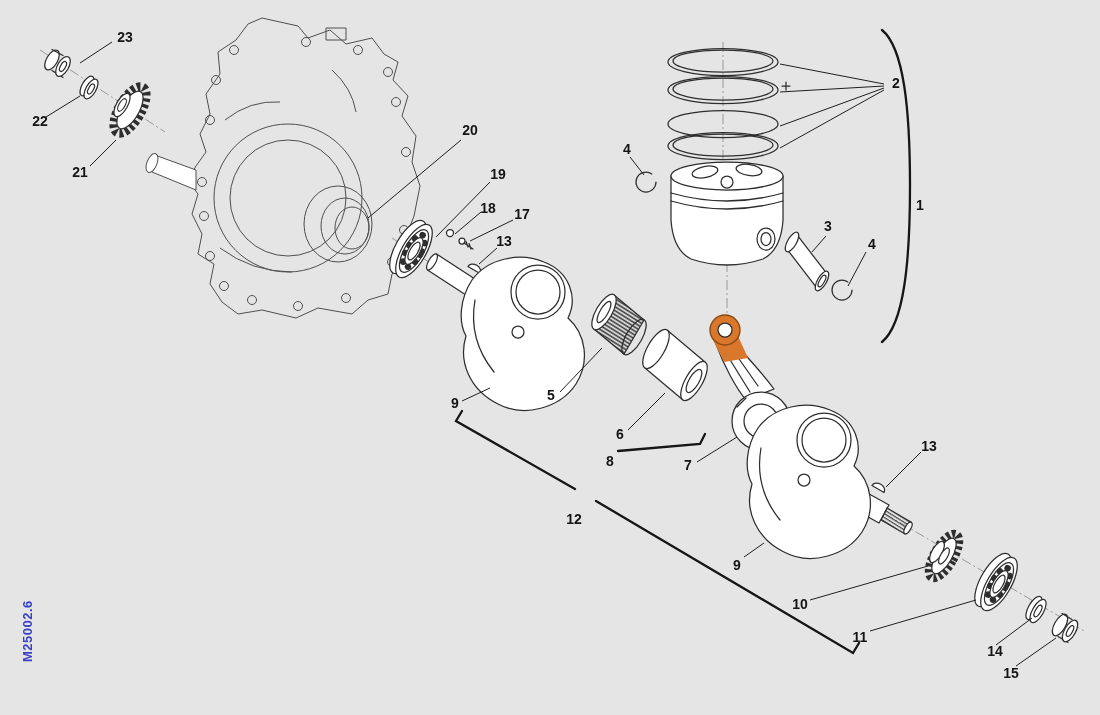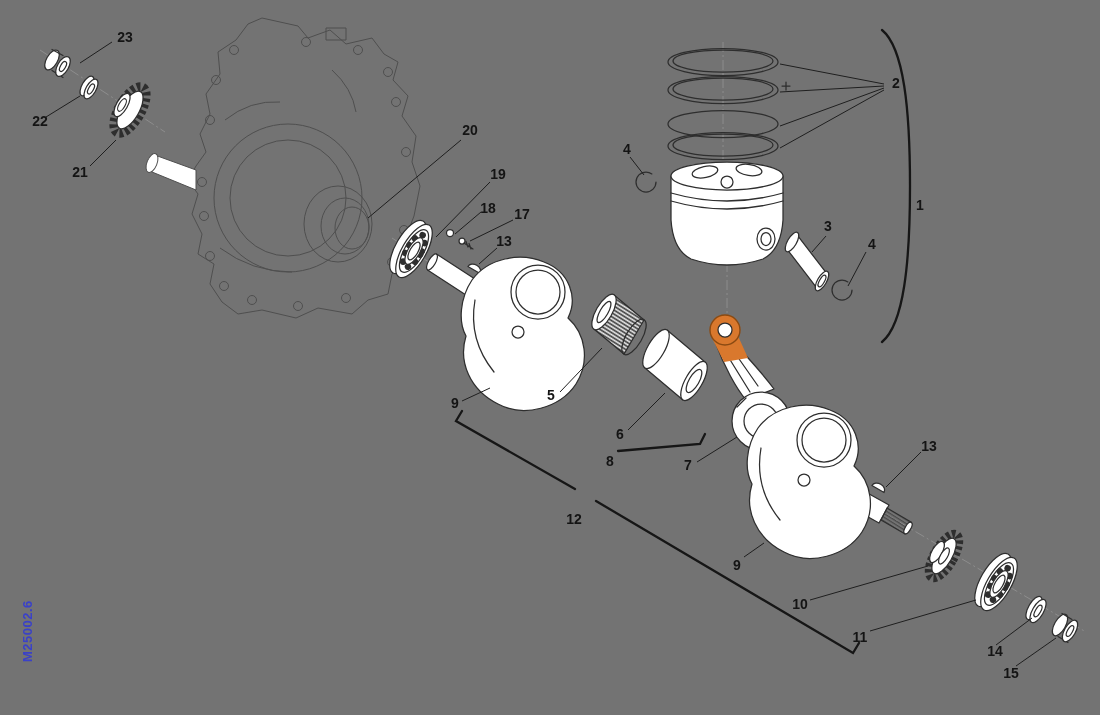--- a/index.html
+++ b/index.html
@@ -1,16 +1,16 @@
 <!DOCTYPE html>
 <html><head>
 <meta charset="utf-8">
 <style>
   html,body{margin:0;padding:0;background:#ffffff;}
-  .page{position:relative;width:1100px;height:715px;background:#737373;overflow:hidden;
+  .page{position:relative;width:1100px;height:715px;background:#e5e5e5;overflow:hidden;
         font-family:"Liberation Sans",sans-serif;}
   svg{position:absolute;inset:0;}
   .ln    {stroke:#2e2e2e;fill:none;stroke-width:1.25;stroke-linejoin:round;stroke-linecap:round;}
   .fw    {fill:#ffffff;stroke:#2e2e2e;stroke-width:1.25;stroke-linejoin:round;}
   .case  {stroke:#4f4f4f;fill:none;stroke-width:1;stroke-linejoin:round;}
   .casef {fill:#ffffff;stroke:#4f4f4f;stroke-width:1;stroke-linejoin:round;}
   .leader{stroke:#1f1f1f;stroke-width:1;fill:none;}
   .bracket{stroke:#161616;stroke-width:2.3;fill:none;stroke-linecap:round;}
   .axis  {stroke:#909090;stroke-width:0.9;stroke-dasharray:10 3 2 3;fill:none;}
   .teeth {fill:none;stroke:#2e2e2e;}

